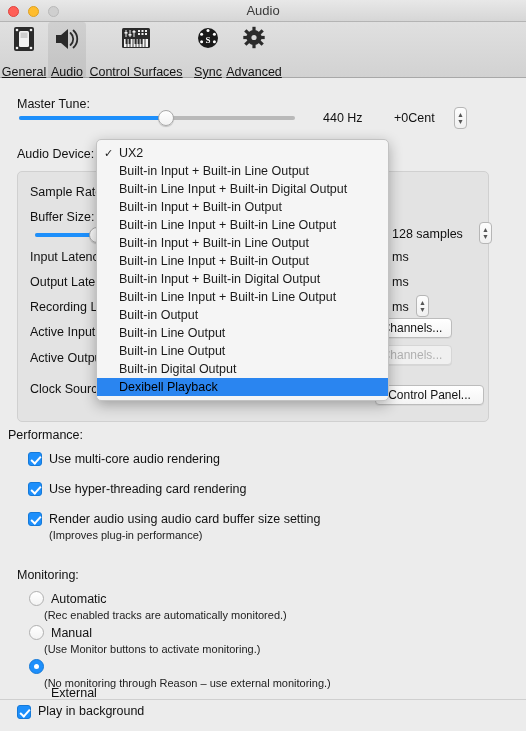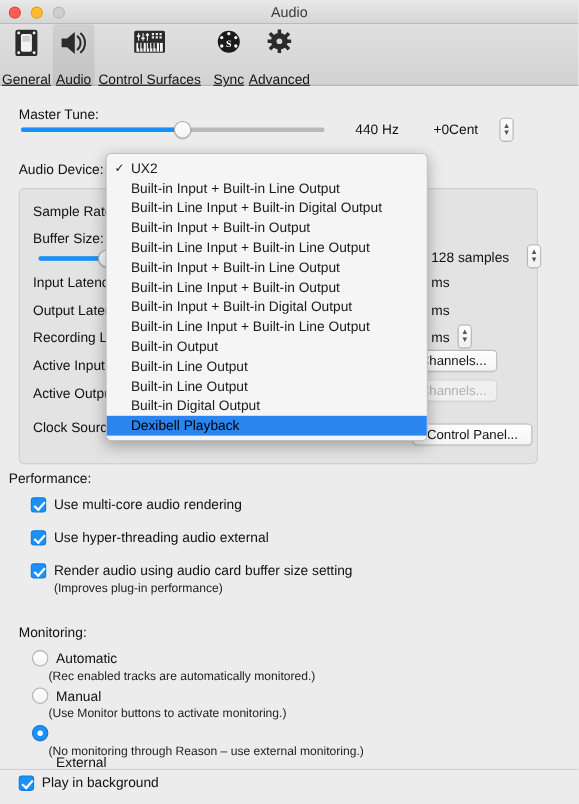--- a/index.html
+++ b/index.html
@@ -300,21 +300,21 @@
 
   <div class="rowlabel" style="left:30px; top:303px;">Clock Source:</div>
   <div class="pbtn" style="left:375px; top:306px; width:109px;">Control Panel...</div>
 
   <div class="sectionhdr" style="left:8px; top:349px;">Performance:</div>
 
   <div class="cb on" style="left:28px; top:373px;"></div>
   <div class="optlabel" style="left:49px; top:373px;">Use multi-core audio rendering</div>
 
   <div class="cb on" style="left:28px; top:403px;"></div>
-  <div class="optlabel" style="left:49px; top:403px;">Use hyper-threading audio external</div>
+  <div class="optlabel" style="left:49px; top:403px;">Use hyper-threading card rendering</div>
 
   <div class="cb on" style="left:28px; top:433px;"></div>
   <div class="optlabel" style="left:49px; top:433px;">Render audio using audio card buffer size setting</div>
   <div class="subtext" style="left:49px; top:450px;">(Improves plug-in performance)</div>
 
   <div class="sectionhdr" style="left:17px; top:489px;">Monitoring:</div>
 
   <div class="rb" style="left:29px; top:512px;"></div>
   <div class="optlabel" style="left:51px; top:513px;">Automatic</div>
   <div class="subtext" style="left:44px; top:530px;">(Rec enabled tracks are automatically monitored.)</div>

